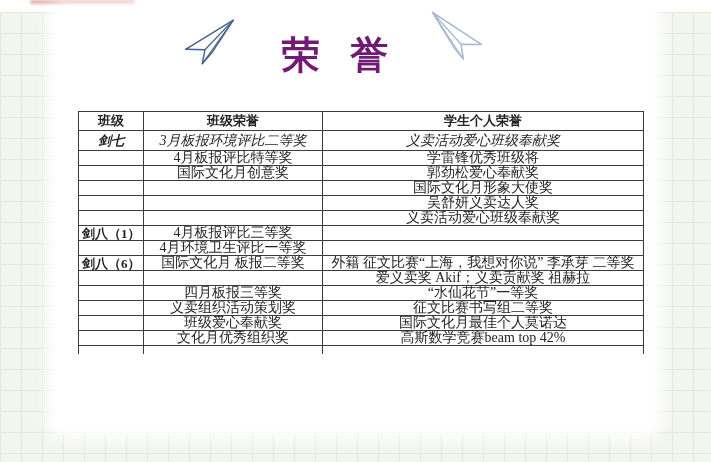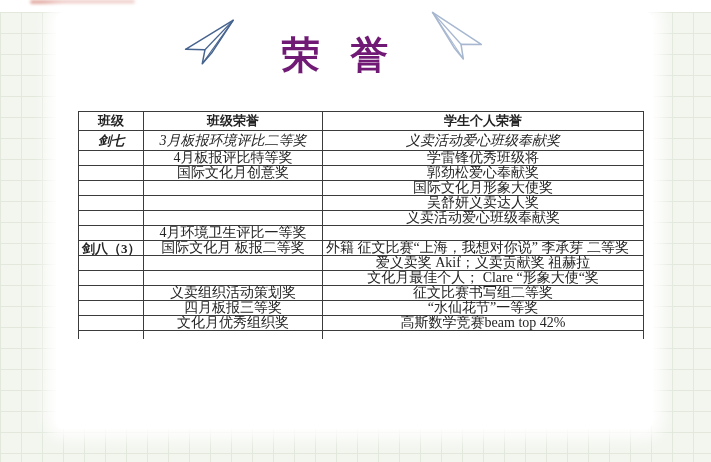--- a/index.html
+++ b/index.html
@@ -63,21 +63,21 @@
     text-align:center;
   }
   .honors td {
     height:13px;
     font-size:14px;
     text-align:center;
     line-height:1;
   }
   .honors tr.tall td { height:19px;font-style:italic; }
   .honors td.c0 { font-weight:bold; font-size:13px; }
-  .honors td.left { text-align:left; }
+  .honors td.left { text-align:center; }
   .honors tr.tail td { height:8px; border-bottom:none; }
 </style>
 </head>
 <body>
 
 <div class="page">
   <div class="grid-bg"></div>
   <div class="pink-artifact"></div>
   <div class="content-panel"></div>
 
@@ -133,48 +133,53 @@
           <td class="c0"></td>
           <td class="c1"></td>
           <td class="c2">吴舒妍义卖达人奖</td>
         </tr>
         <tr>
           <td class="c0"></td>
           <td class="c1"></td>
           <td class="c2">义卖活动爱心班级奉献奖</td>
         </tr>
         <tr>
+          <td class="c0">剑八（1）</td>
+          <td class="c1">4月板报评比三等奖</td>
+          <td class="c2"></td>
+        </tr>
+        <tr>
           <td class="c0"></td>
           <td class="c1">4月环境卫生评比一等奖</td>
           <td class="c2"></td>
         </tr>
         <tr>
-          <td class="c0">剑八（3）</td>
+          <td class="c0">剑八（6）</td>
           <td class="c1">国际文化月 板报二等奖</td>
           <td class="c2 left">外籍 征文比赛“上海，我想对你说” 李承芽 二等奖</td>
         </tr>
         <tr>
           <td class="c0"></td>
           <td class="c1"></td>
           <td class="c2">爱义卖奖 Akif；义卖贡献奖 祖赫拉</td>
         </tr>
         <tr>
           <td class="c0"></td>
-          <td class="c1"></td>
-          <td class="c2">文化月最佳个人； Clare “形象大使“奖</td>
+          <td class="c1">四月板报三等奖</td>
+          <td class="c2">“水仙花节”一等奖</td>
         </tr>
         <tr>
           <td class="c0"></td>
           <td class="c1">义卖组织活动策划奖</td>
           <td class="c2">征文比赛书写组二等奖</td>
         </tr>
         <tr>
           <td class="c0"></td>
-          <td class="c1">四月板报三等奖</td>
-          <td class="c2">“水仙花节”一等奖</td>
+          <td class="c1">班级爱心奉献奖</td>
+          <td class="c2">国际文化月最佳个人莫诺达</td>
         </tr>
         <tr>
           <td class="c0"></td>
           <td class="c1">文化月优秀组织奖</td>
           <td class="c2">高斯数学竞赛beam top 42%</td>
         </tr>
         <tr class="tail">
           <td></td>
           <td></td>
           <td></td>

